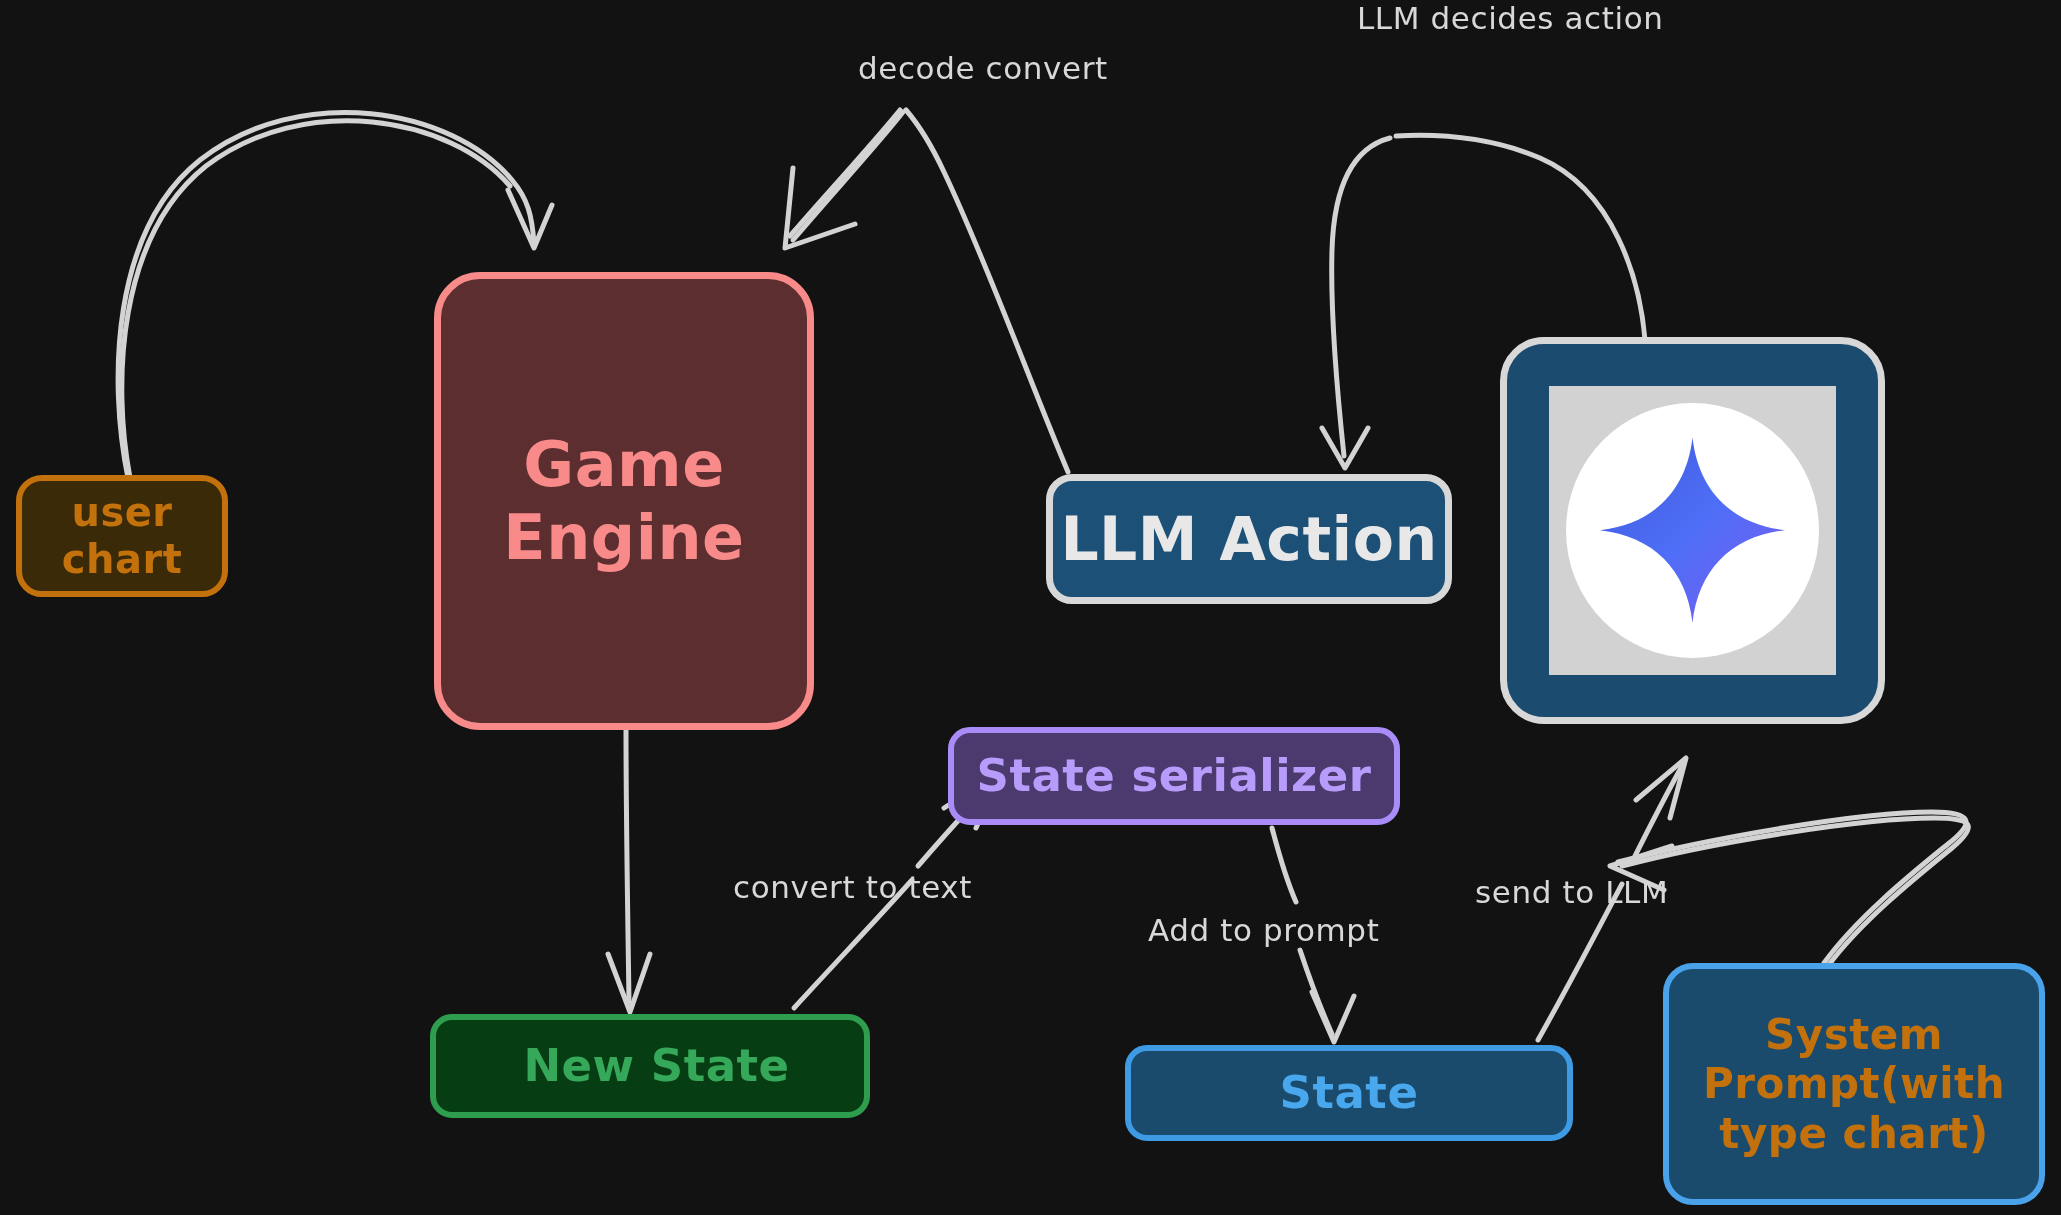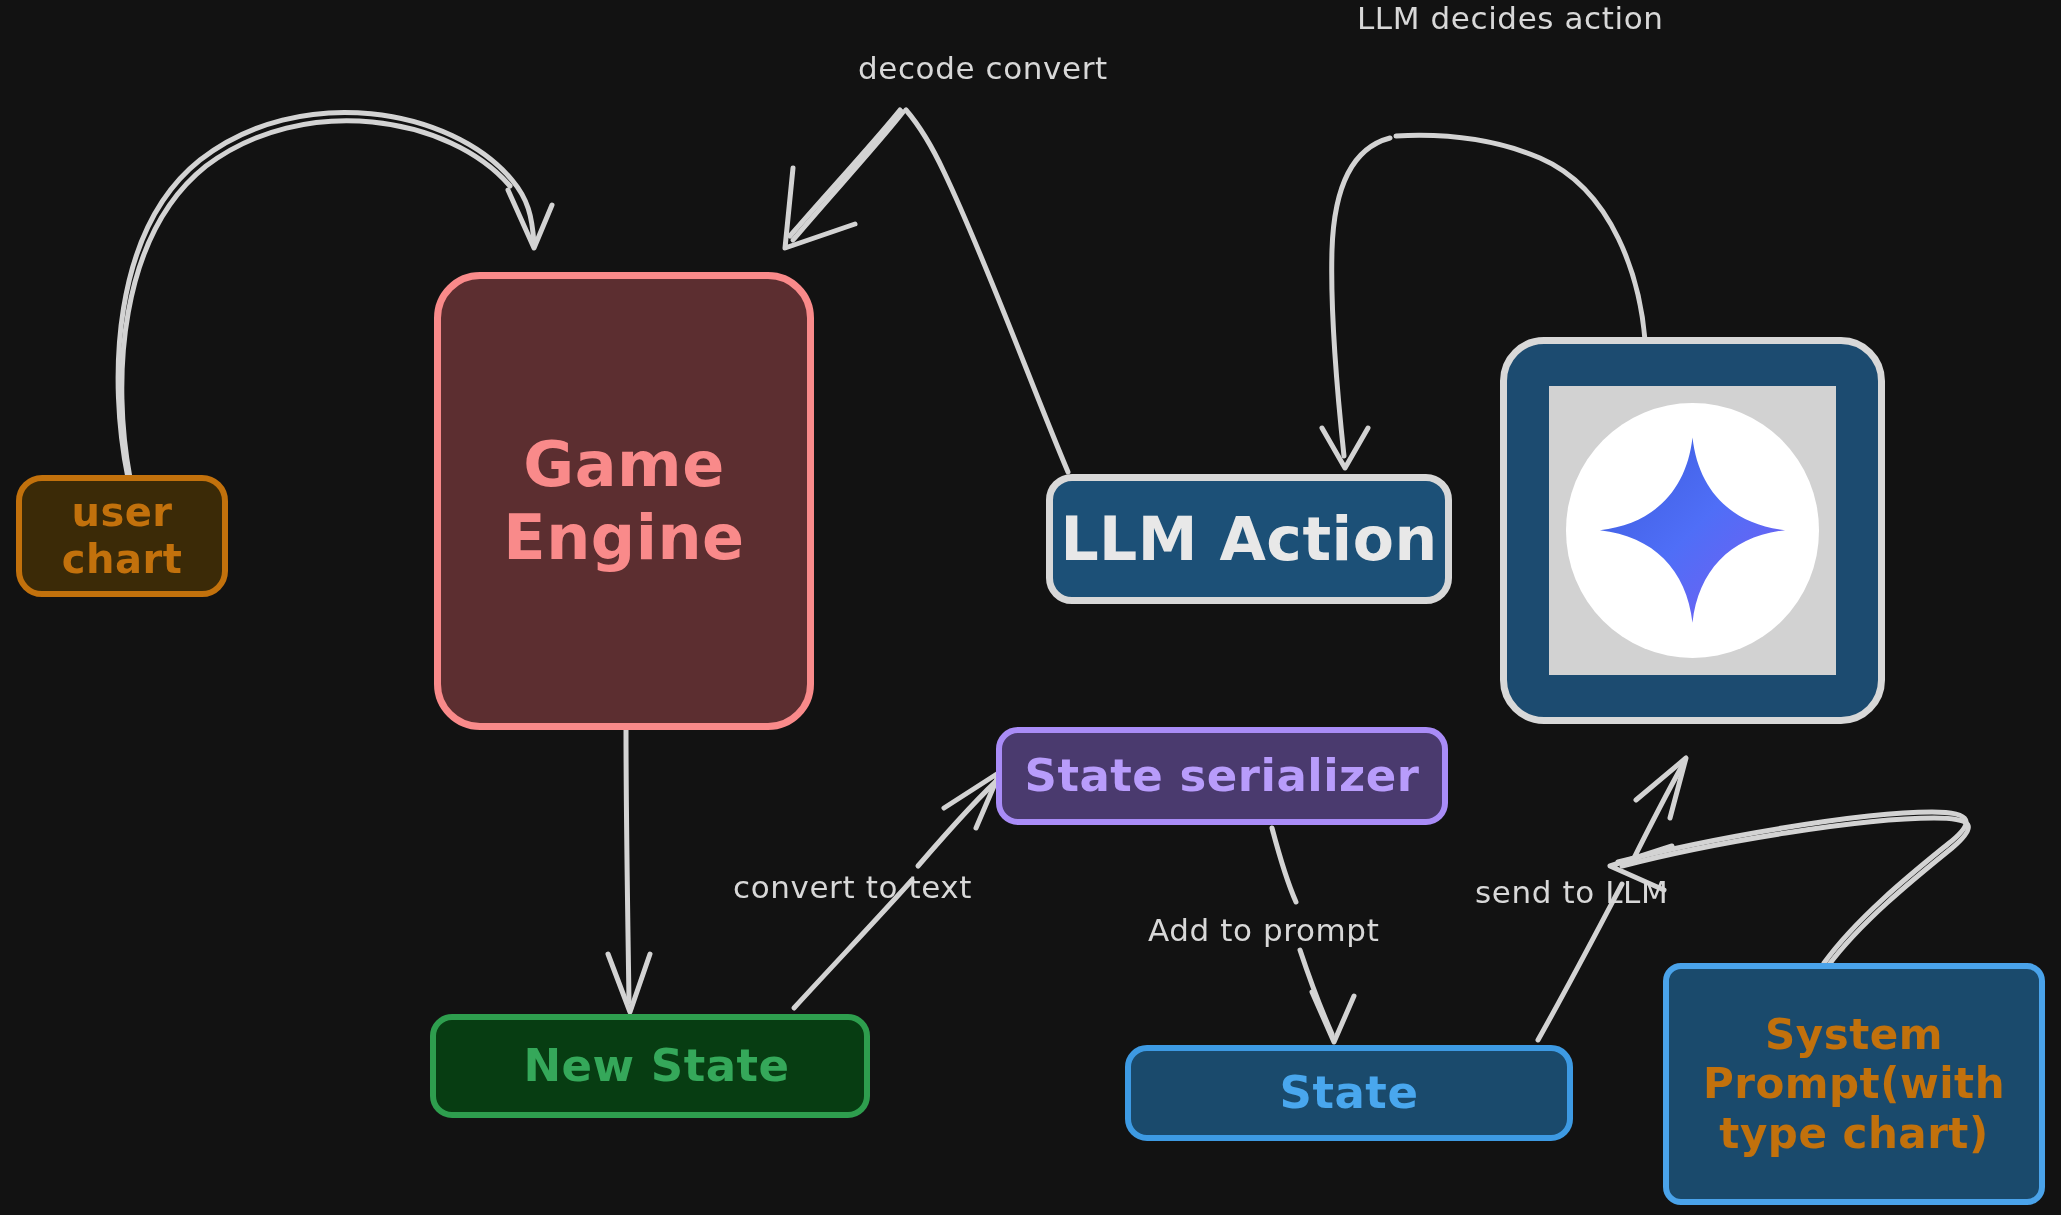--- a/index.html
+++ b/index.html
@@ -107,21 +107,21 @@
   .gemini-disc {
     width: 88%;
     height: 88%;
     border-radius: 50%;
     background: #ffffff;
     display: flex;
     align-items: center;
     justify-content: center;
   }
   #node-state-serializer {
-    left: 996px; top: 727px; width: 452px; height: 98px;
+    left: 948px; top: 727px; width: 452px; height: 98px;
     border: 6px solid #a98cf7;
     background: #4a3a6e;
     border-radius: 22px;
     color: #b89cfb;
     font-size: 45px;
     font-weight: 600;
   }
   #node-new-state {
     left: 430px; top: 1014px; width: 440px; height: 104px;
     border: 6px solid #2e9e4e;
@@ -138,21 +138,21 @@
     background: #1a4a6c;
     border-radius: 22px;
     color: #49a7ee;
     font-size: 45px;
     font-weight: 600;
   }
   #node-system-prompt {
     left: 1663px; top: 963px; width: 382px; height: 242px;
     border: 6px solid #4aa3ea;
     background: #1a4a6c;
-    border-radius: 18px;
+    border-radius: 30px;
     color: #c2710c;
     font-size: 42px;
     font-weight: 600;
     padding: 1px 14px;
   }
 
   
   #label-decode-action      { left: 858px;  top: 50px; }
   #label-llm-decides-action { left: 1334px; top: 0; margin-left: 23px; }
   #label-convert-to-text    { left: 733px;  top: 869px; }

